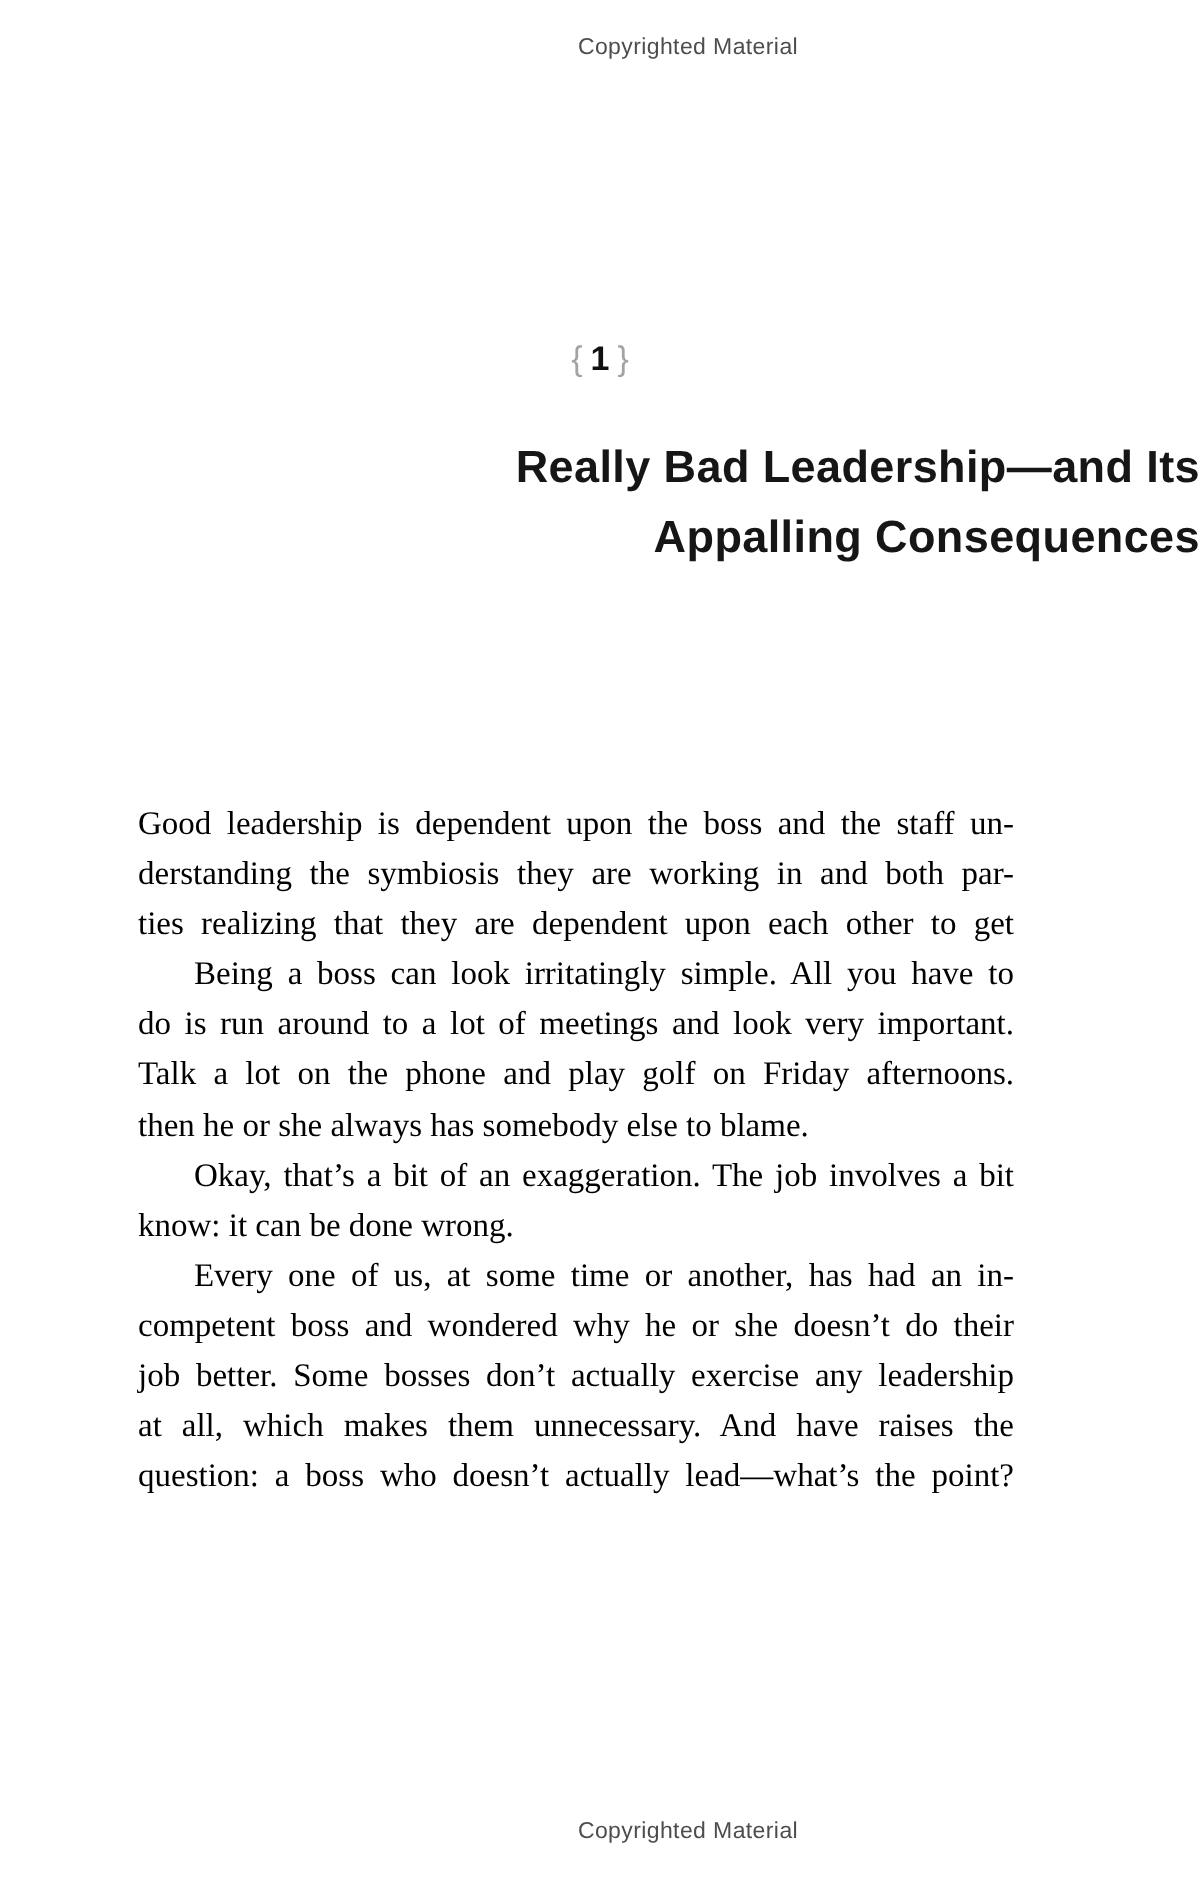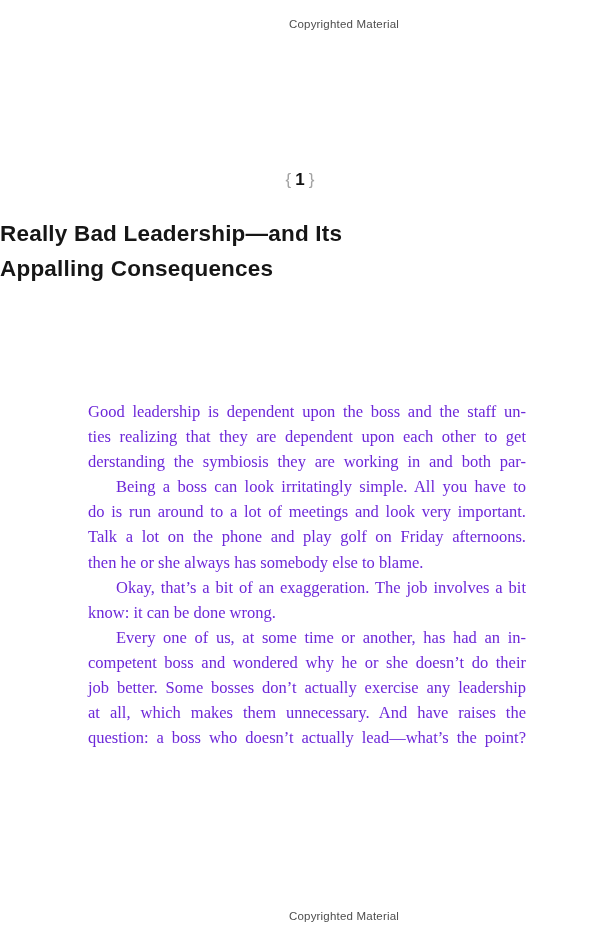--- a/index.html
+++ b/index.html
@@ -48,38 +48,38 @@
     color: #111111;
     font-weight: 700;
   }
 
   .chapter-title {
     position: absolute;
     top: 216px;
     left: 0;
     width: 600px;
     margin: 0;
-    text-align: left;
+    text-align: right;
     font-family: "Liberation Sans", sans-serif;
     font-size: 22.5px;
     font-weight: 600;
     letter-spacing: 0.2px;
     color: #161616;
     line-height: 35px;
   }
   .chapter-title .title-line { display: block; }
 
   .body-text {
     position: absolute;
     top: 399px;
-    left: 88px;
+    left: 69px;
     width: 438px;
     font-size: 16.5px;
     line-height: 25.1px;
-    color: #6d28d9;
+    color: #000000;
   }
   .body-text .line {
     text-align: justify;
     text-align-last: justify;
     white-space: normal;
   }
   .body-text .line.lastline {
     text-align-last: left;
   }
   .body-text .line.indent {
@@ -99,22 +99,22 @@
 
   <h1 class="chapter-title">
     <span class="title-line">Really Bad Leadership—and Its</span>
     <span class="title-line">Appalling Consequences</span>
   </h1>
 
   <div class="body-text">
 
     <div class="paragraph">
       <div class="line">Good leadership is dependent upon the boss and the staff un-</div>
+      <div class="line">derstanding the symbiosis they are working in and both par-</div>
       <div class="line">ties realizing that they are dependent upon each other to get</div>
-      <div class="line">derstanding the symbiosis they are working in and both par-</div>
     </div>
 
     <div class="paragraph">
       <div class="line indent">Being a boss can look irritatingly simple. All you have to</div>
       <div class="line">do is run around to a lot of meetings and look very important.</div>
       <div class="line">Talk a lot on the phone and play golf on Friday afternoons.</div>
       <div class="line lastline">then he or she always has somebody else to blame.</div>
     </div>
 
     <div class="paragraph">

